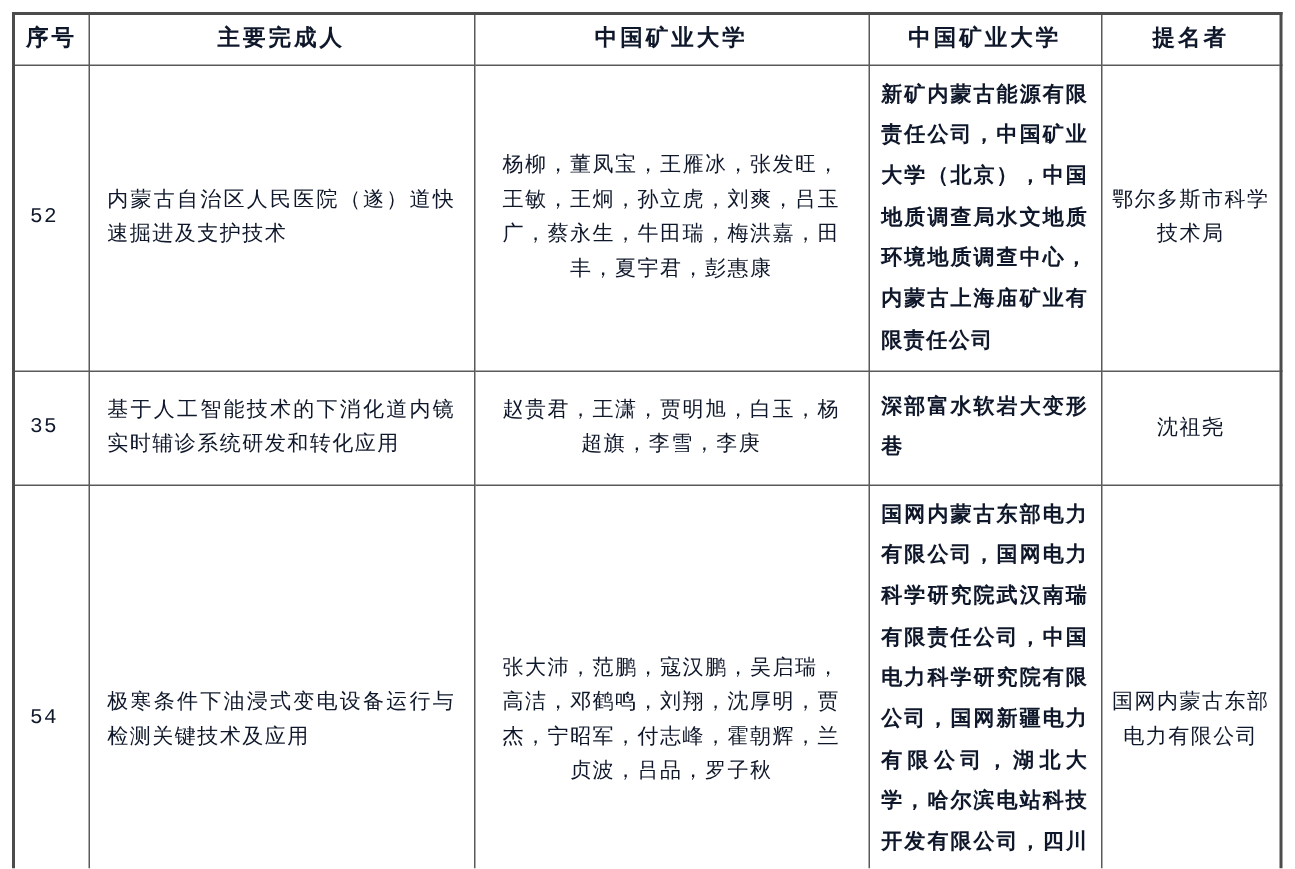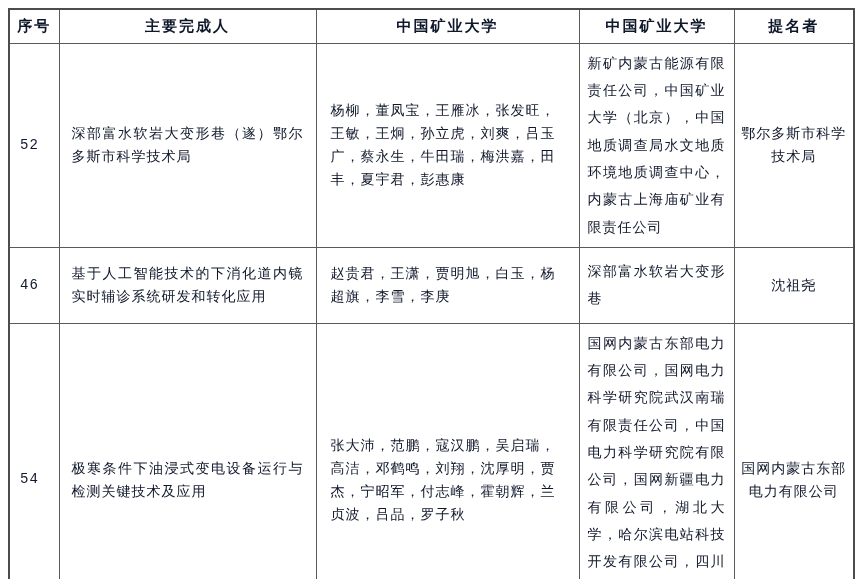--- a/index.html
+++ b/index.html
@@ -57,27 +57,29 @@
   td.cell-no {
     text-align: left;
     font-family: Liberation Mono, monospace;
   }
   td.cell-proj {
     text-align: justify;
     text-align-last: left;
     padding: 6px 12px;
   }
   td.cell-ppl {
+    text-align: center;
     padding: 6px 14px;
   }
   td.cell-org {
     text-align: justify;
     text-align-last: left;
     padding: 6px 8px;
     line-height: 1.95;
+    font-weight: bold;
   }
   td.cell-nom {
     text-align: center;
     padding: 6px 6px;
   }
 </style>
 </head>
 <body>
 
 <div class="page">
@@ -94,27 +96,27 @@
         <th>序号</th>
         <th>主要完成人</th>
         <th>中国矿业大学</th>
         <th>中国矿业大学</th>
         <th>提名者</th>
       </tr>
     </thead>
     <tbody>
       <tr class="r-52">
         <td class="cell-no">52</td>
-        <td class="cell-proj">深部富水软岩大变形巷（遂）鄂尔多斯市科学技术局</td>
+        <td class="cell-proj">内蒙古自治区人民医院（遂）道快速掘进及支护技术</td>
         <td class="cell-ppl">杨柳，董凤宝，王雁冰，张发旺，王敏，王炯，孙立虎，刘爽，吕玉广，蔡永生，牛田瑞，梅洪嘉，田丰，夏宇君，彭惠康</td>
         <td class="cell-org">新矿内蒙古能源有限责任公司，中国矿业大学（北京），中国地质调查局水文地质环境地质调查中心，内蒙古上海庙矿业有限责任公司</td>
         <td class="cell-nom">鄂尔多斯市科学技术局</td>
       </tr>
       <tr class="r-53">
-        <td class="cell-no">46</td>
+        <td class="cell-no">35</td>
         <td class="cell-proj">基于人工智能技术的下消化道内镜实时辅诊系统研发和转化应用</td>
         <td class="cell-ppl">赵贵君，王潇，贾明旭，白玉，杨超旗，李雪，李庚</td>
         <td class="cell-org">深部富水软岩大变形巷</td>
         <td class="cell-nom">沈祖尧</td>
       </tr>
       <tr class="r-54">
         <td class="cell-no">54</td>
         <td class="cell-proj">极寒条件下油浸式变电设备运行与检测关键技术及应用</td>
         <td class="cell-ppl">张大沛，范鹏，寇汉鹏，吴启瑞，高洁，邓鹤鸣，刘翔，沈厚明，贾杰，宁昭军，付志峰，霍朝辉，兰贞波，吕品，罗子秋</td>
         <td class="cell-org">国网内蒙古东部电力有限公司，国网电力科学研究院武汉南瑞有限责任公司，中国电力科学研究院有限公司，国网新疆电力有限公司，湖北大学，哈尔滨电站科技开发有限公司，四川蜀能电科能源技术有限公司</td>

